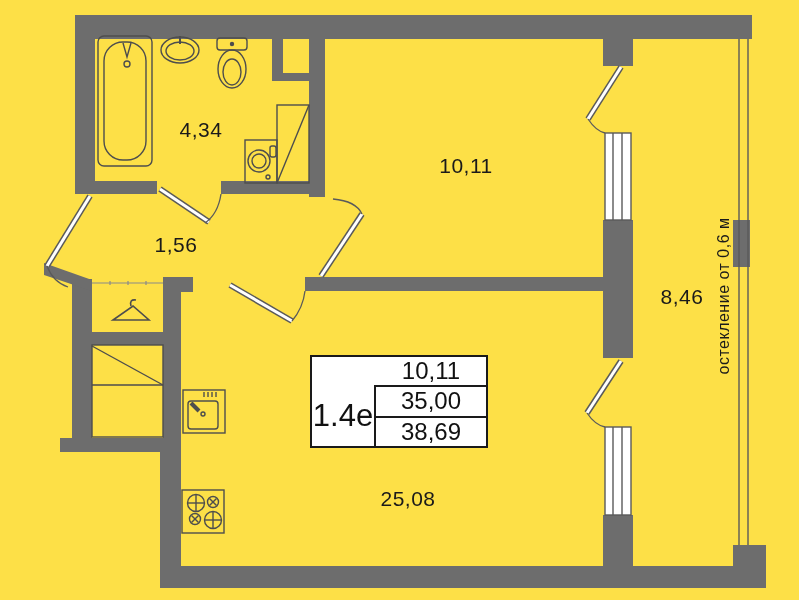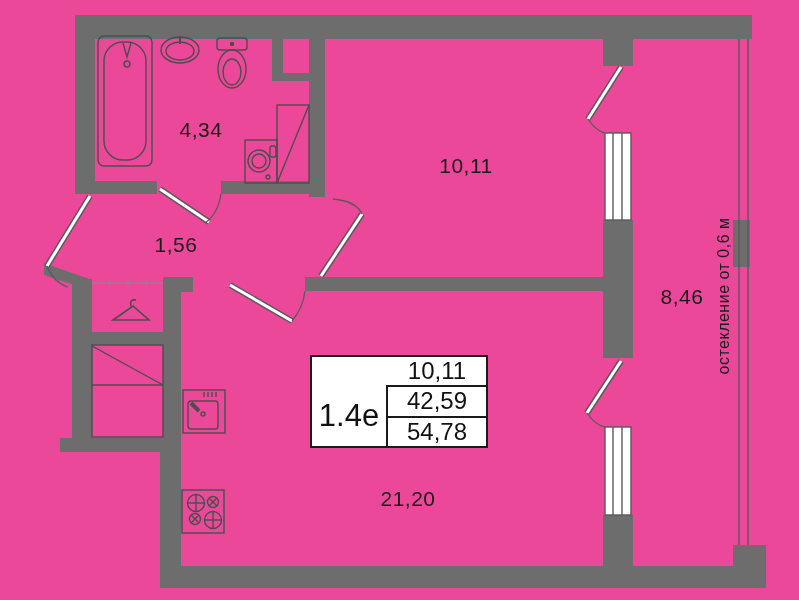--- a/index.html
+++ b/index.html
@@ -1,35 +1,35 @@
 <!DOCTYPE html>
 <html><head>
 <meta charset="utf-8">
 <style>
   html,body{margin:0;padding:0;background:#ffffff;}
   .stage{
-    position:relative;width:799px;height:600px;background:#ec4899;overflow:hidden;
+    position:relative;width:799px;height:600px;background:#fde047;overflow:hidden;
     font-family:"Liberation Sans", sans-serif;color:#111;
   }
   .plan-svg{position:absolute;left:0;top:0;}
   .room-label{
     position:absolute;transform:translate(-50%,-50%);
     font-size:21px;color:#1a1a1a;letter-spacing:0.5px;white-space:nowrap;
   }
   .glazing-note{
     position:absolute;left:724px;top:296px;
     transform:translate(-50%,-50%) rotate(-90deg);
     font-size:16px;color:#1a1a1a;white-space:nowrap;letter-spacing:0.5px;
   }
   .info-table{
     position:absolute;left:310px;top:355px;width:178px;height:93px;
     display:flex;border:2px solid #1a1a1a;background:#fff;box-sizing:border-box;
   }
   .unit-cell{
-    width:76px;display:flex;align-items:center;justify-content:center;
+    width:64px;display:flex;align-items:center;justify-content:center;
     border-right:2px solid #1a1a1a;font-size:31px;box-sizing:border-box;margin-top:28px;
   }
   .vals{flex:1;display:flex;flex-direction:column;}
   .val{
     flex:1;display:flex;align-items:center;justify-content:center;
     font-size:24px;box-sizing:border-box;
   }
   .val + .val{border-top:2px solid #1a1a1a;}
 </style>
 </head>
@@ -178,27 +178,27 @@
     <line x1="198.5" y1="515.5" x2="191.5" y2="522.5"></line>
     <circle cx="213" cy="520" r="8.5"></circle>
     <line x1="213" y1="512" x2="213" y2="528"></line>
     <line x1="205" y1="520" x2="221" y2="520"></line>
   </g>
 </svg>
 
 <div class="room-label" style="left:201px;top:130px;">4,34</div>
 <div class="room-label" style="left:176px;top:245px;">1,56</div>
 <div class="room-label" style="left:466px;top:166px;">10,11</div>
-<div class="room-label" style="left:408px;top:499px;">21,20</div>
+<div class="room-label" style="left:408px;top:499px;">25,08</div>
 <div class="room-label" style="left:682px;top:297px;">8,46</div>
 
 <div class="glazing-note">остекление от 0,6 м</div>
 
 <div class="info-table">
   <div class="unit-cell">1.4е</div>
   <div class="vals">
     <div class="val">10,11</div>
-    <div class="val">42,59</div>
-    <div class="val">54,78</div>
+    <div class="val">35,00</div>
+    <div class="val">38,69</div>
   </div>
 </div>
 
 </div>
 
 </body></html>

